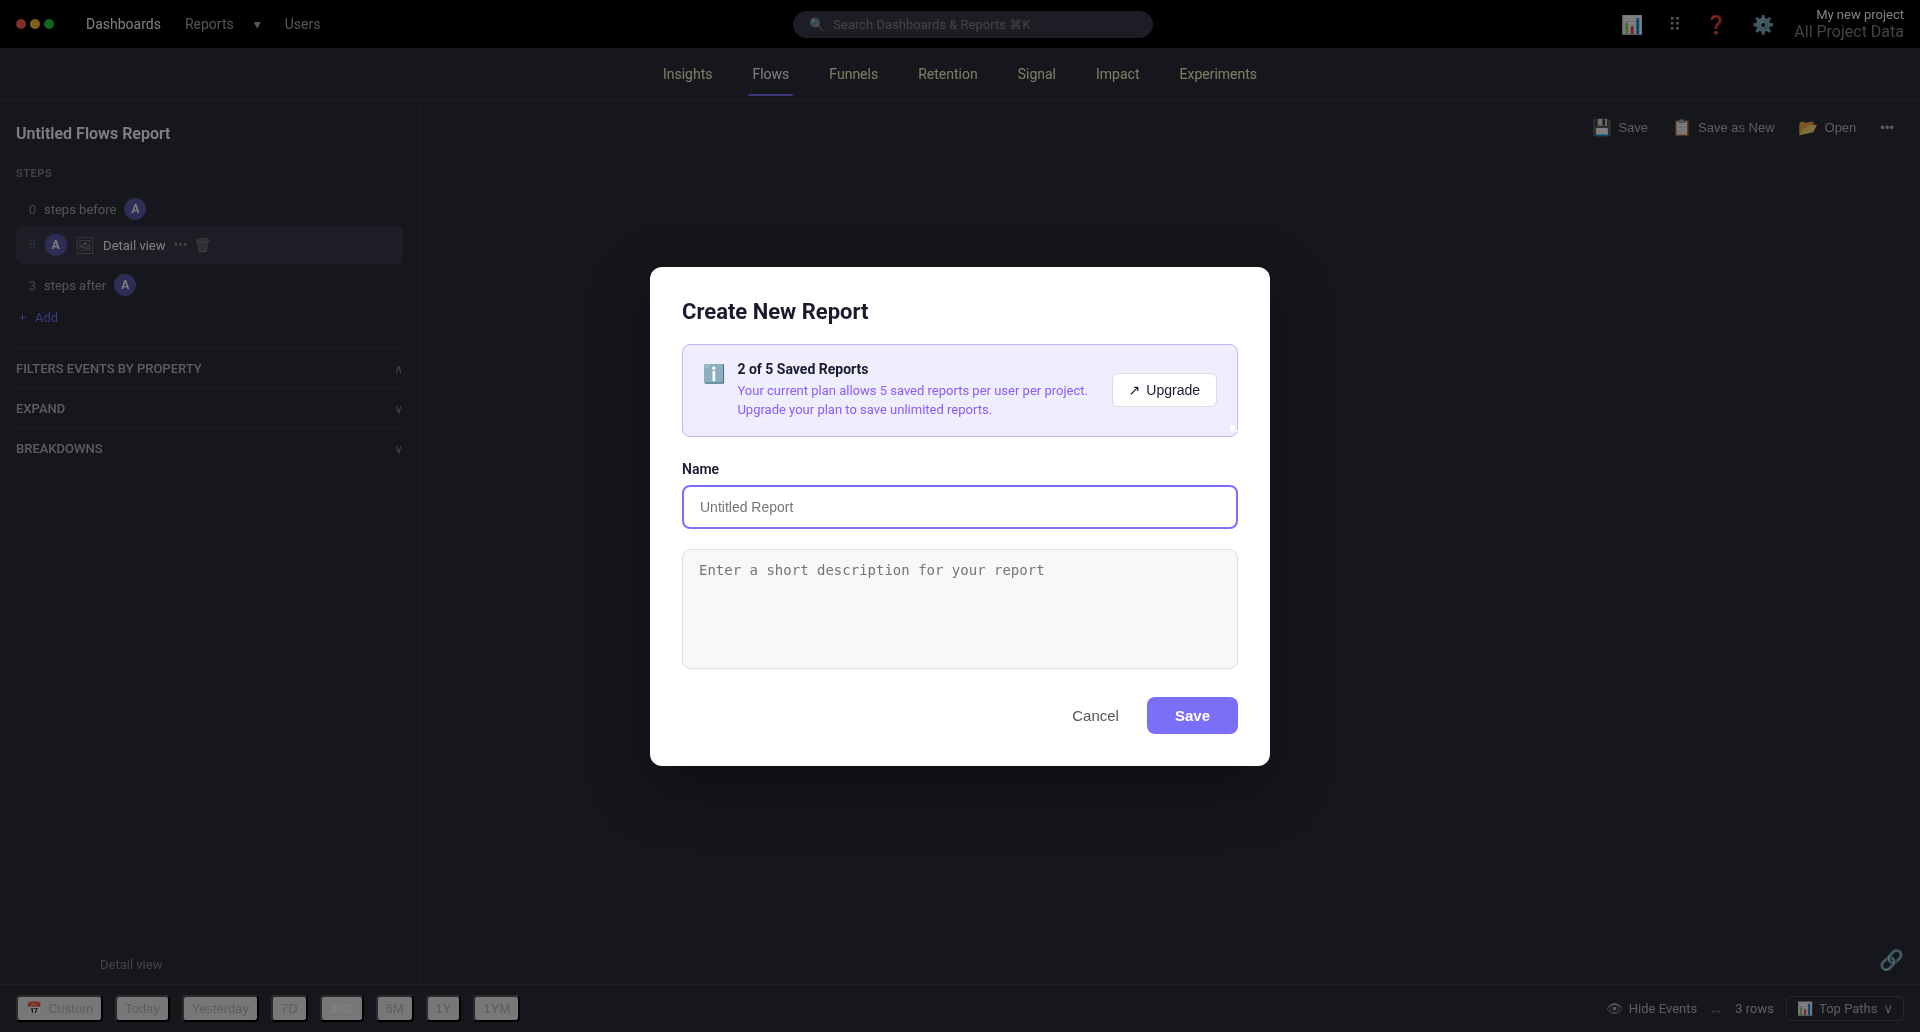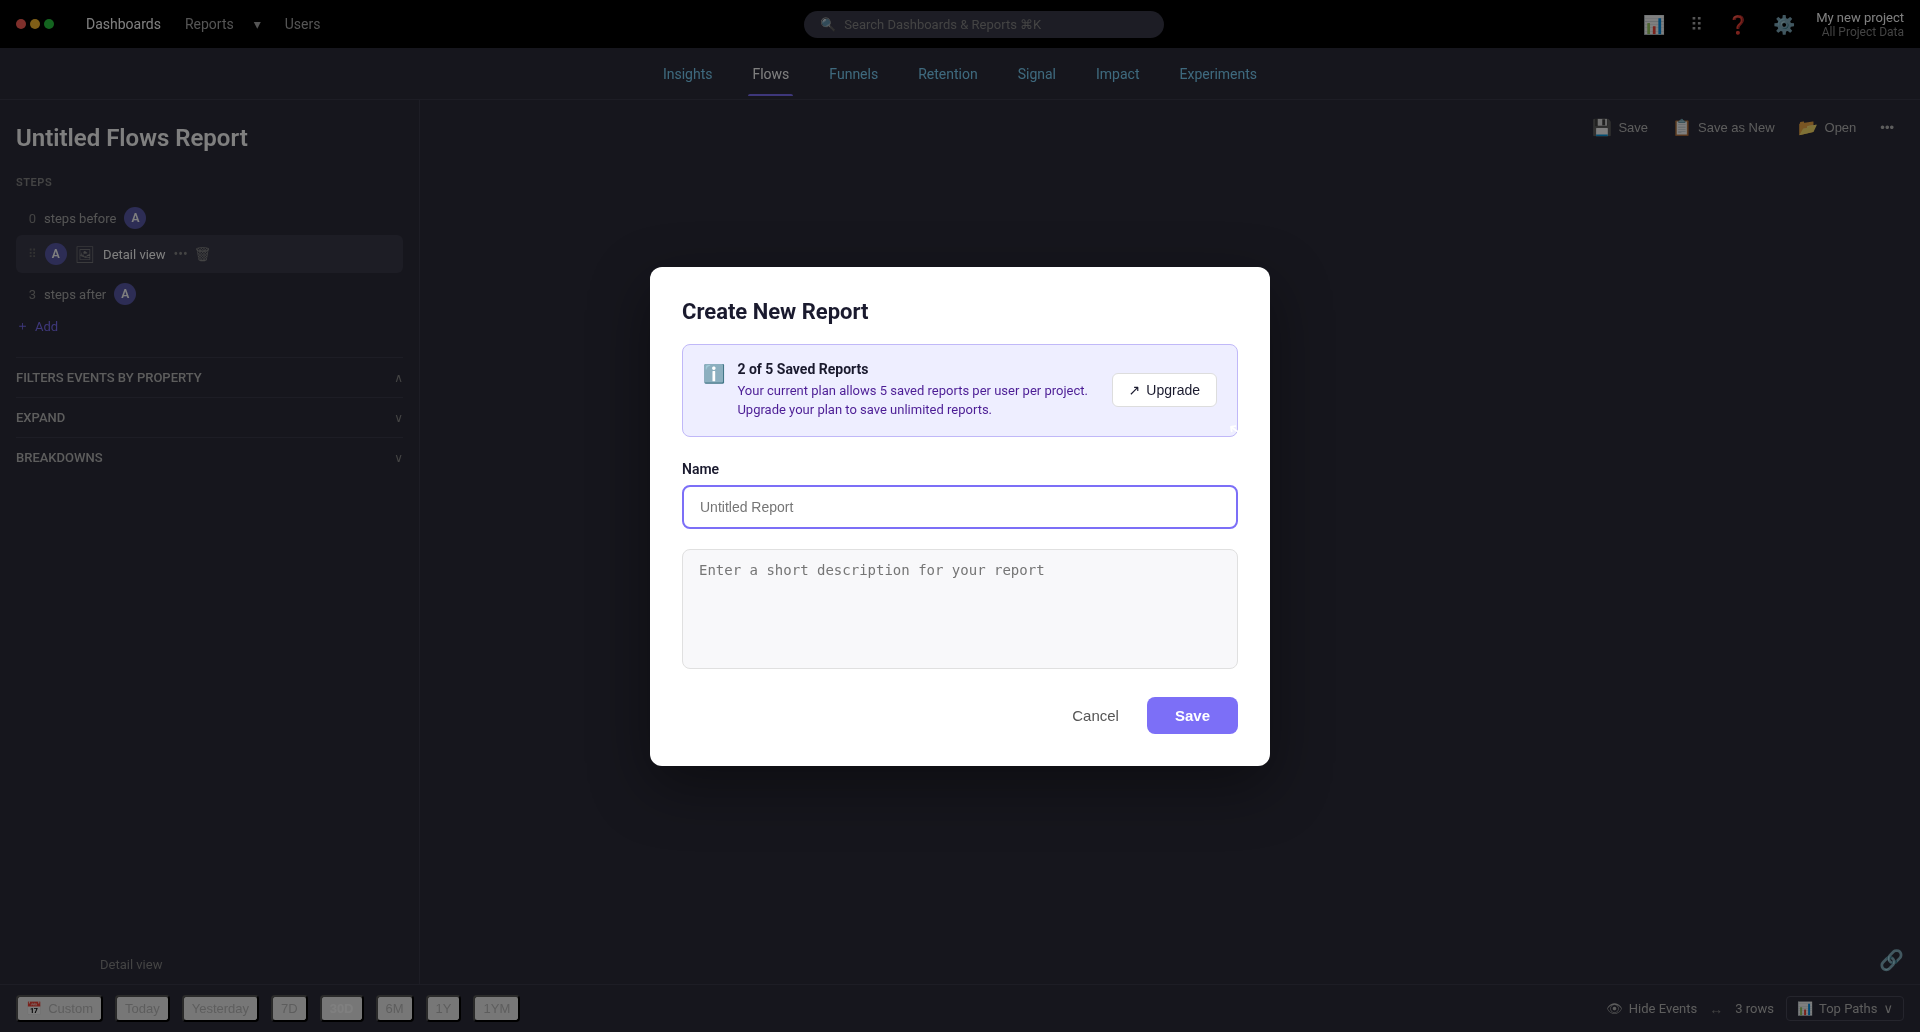--- a/index.html
+++ b/index.html
@@ -61,34 +61,34 @@
     .nav-right {
       display: flex; align-items: center; gap: 16px;
     }
     .nav-icon-btn {
       color: #aaa; font-size: 18px; cursor: pointer; padding: 4px;
     }
     .project-info {
       display: flex; flex-direction: column; align-items: flex-end;
       color: #fff; font-size: 13px; cursor: pointer;
     }
-    .project-subtitle { color: #888; font-size: 12px; }
+    .project-subtitle { color: #888; font-size: 16px; }
 
     
     .sub-nav {
       background: #2d2d3a;
       height: 52px;
       display: flex;
       align-items: center;
       justify-content: center;
       gap: 32px;
       border-bottom: 1px solid #3a3a4a;
     }
     .sub-nav-tab {
-      color: #7dd3fc; font-size: 14px; cursor: pointer; padding: 14px 4px;
+      color: #fef9c3; font-size: 14px; cursor: pointer; padding: 14px 4px;
       position: relative;
     }
     .sub-nav-tab.active {
       color: #fff;
     }
     .sub-nav-tab.active::after {
       content: '';
       position: absolute;
       bottom: 0; left: 0; right: 0;
       height: 2px;
@@ -105,21 +105,21 @@
 
     
     .left-panel {
       width: 420px;
       background: #2d2d3a;
       padding: 24px 16px;
       border-right: 1px solid #3a3a4a;
     }
     .report-title {
       color: #fff;
-      font-size: 24px;
+      font-size: 16px;
       font-weight: 600;
       margin-bottom: 24px;
     }
 
     .section-label {
       color: #888;
       font-size: 11px;
       font-weight: 600;
       letter-spacing: 0.05em;
       margin-bottom: 12px;
@@ -264,21 +264,21 @@
       flex-shrink: 0;
     }
     .info-title {
       font-weight: 700;
       font-size: 14px;
       color: #1a1a2e;
       margin-bottom: 4px;
     }
     .info-desc {
       font-size: 13px;
-      color: #4c1d95;
+      color: #8b5cf6;
       line-height: 1.5;
     }
     .upgrade-btn {
       background: #fff;
       border: 1px solid #ddd;
       border-radius: 6px;
       padding: 8px 16px;
       display: flex; align-items: center; gap: 6px;
       font-size: 14px; font-weight: 500;
       color: #1a1a2e; cursor: pointer;

